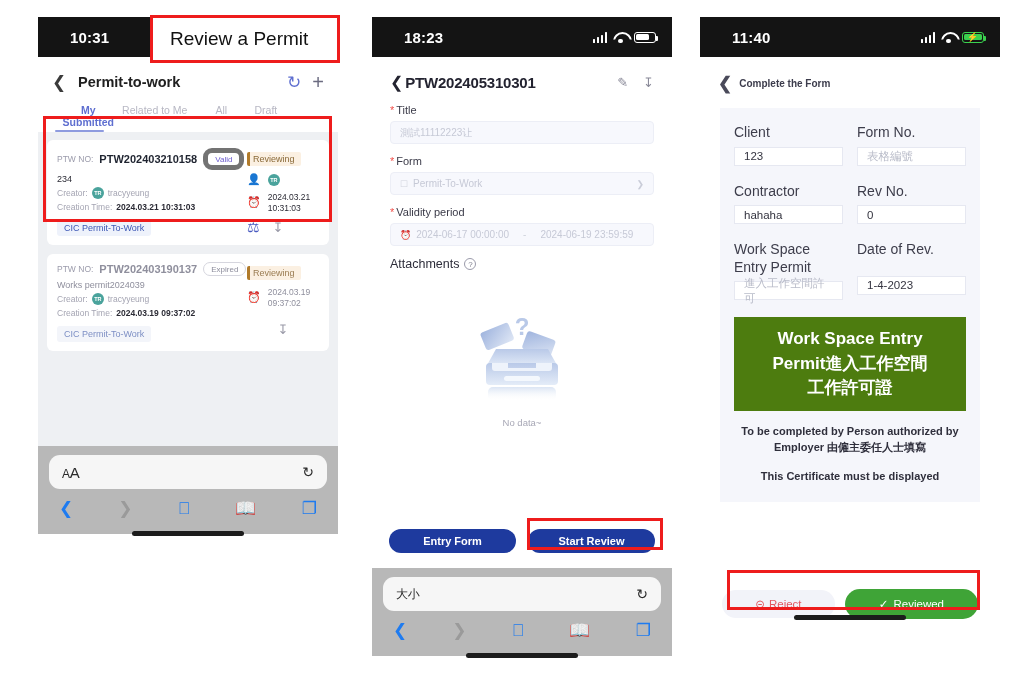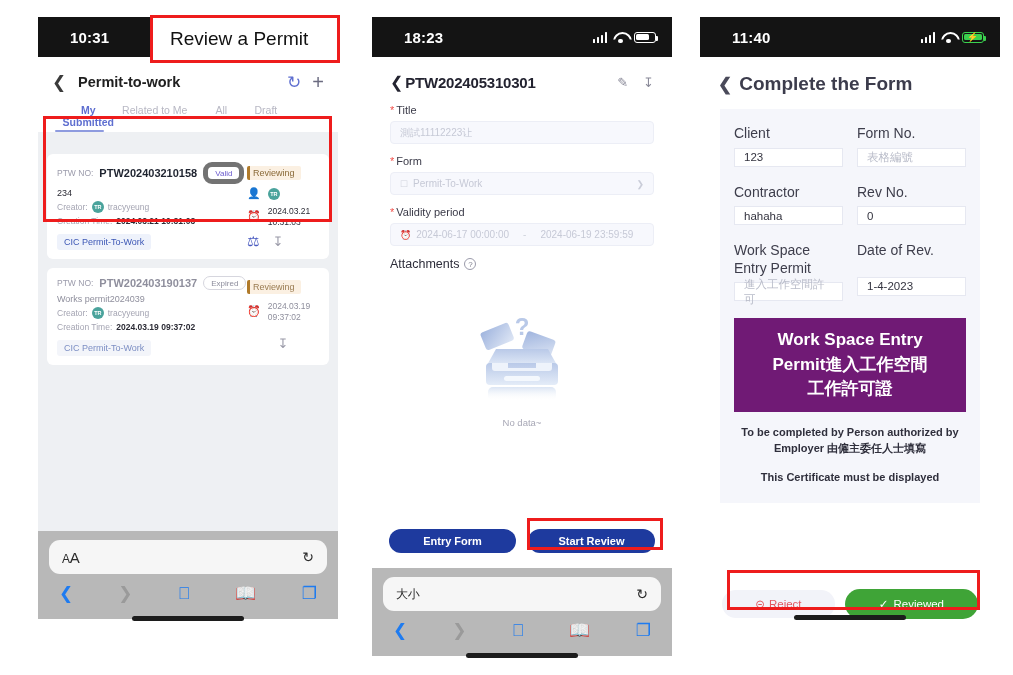--- a/index.html
+++ b/index.html
@@ -60,21 +60,21 @@
   .ico-plus { font-size:20px; color:#6b6b80; line-height:14px; }
   .p1-tabs { display:flex; padding:0 3px; margin-top:7px; }
   .p1-tab { flex:1; text-align:center; font-size:10.5px; color:#b8b8c4; padding-bottom:4px; }
   .p1-tab:first-child { text-align:center; }
   .p1-tab:last-child { text-align:left; }
   .p1-tab.active { color:#5f6fd0; font-weight:700; position:relative; }
   .p1-tab.active::after{
     content:""; position:absolute; left:0; right:26%; bottom:0; height:2px;
     background:#8e9bdf; border-radius:2px;
   }
-  .p1-body { background:#eef0f3; height:399px; padding:22px 9px; }
+  .p1-body { background:#eef0f3; height:314px; padding:8px 9px; }
   .card {
     background:#fff; border-radius:6px; padding:8px 10px 9px 10px;
     display:flex; margin-bottom:9px; position:relative;
   }
   .card-left { flex:1; min-width:0; }
   .card-right { width:78px; padding-left:6px; border-left:0; }
   .row1 { display:flex; align-items:center; gap:6px; margin-bottom:4px; }
   .ptw-label { font-size:8.5px; color:#9b9bab; white-space:nowrap; }
   .ptw-no { font-size:11px; color:#1f2430; font-weight:700; }
   .pill { font-size:8px; padding:1.5px 7px; border-radius:9px; white-space:nowrap; }
@@ -147,34 +147,34 @@
   .nodata .cap { font-size:9.5px; color:#a8a8b6; margin-top:8px; }
   .p2-btns { display:flex; gap:12px; padding:0 17px; position:absolute; left:0; right:0; top:512px; }
   .btn-pill {
     flex:1; height:24px; border-radius:13px; background:#1e3a9e; color:#fff;
     font-size:11px; font-weight:700; display:flex; align-items:center; justify-content:center;
   }
 
   
   #phone3 { left:700px; top:17px; width:300px; height:610px; }
   .p3-nav { padding:16px 18px 14px 18px; display:flex; align-items:center; gap:7px; }
-  .p3-title { font-size:19px; font-weight:700; color:#3c3c4c; }
+  .p3-title { font-size:10px; font-weight:700; color:#3c3c4c; }
   .p3-chev { font-size:17px; color:#4a4a5a; font-weight:700; }
   .p3-sheet { background:#f5f6fb; margin:0 20px; padding:10px 14px 18px 14px; }
   .fgrid { display:flex; gap:14px; }
   .fcol { flex:1; }
   .f3label { font-size:14px; color:#3d3d4b; margin-bottom:5px; line-height:1.25;margin-top:6px; }
   .f3input {
     background:#fff; border:1px solid #e6e8f1; border-radius:0; height:19px;
     display:flex; align-items:center; padding:4px 9px; font-size:11.5px;
     color:#33333f; margin-bottom:11px;
   }
   .f3input.ph { color:#b9bcc9; }
   .banner {
-    background:#701a75; color:#fff; text-align:center; font-weight:700;
+    background:#4d7c0f; color:#fff; text-align:center; font-weight:700;
     font-size:17px; line-height:1.45; padding:10px 4px; margin:6px 0 12px 0;
   }
   .p3-para { text-align:center; font-size:11px; color:#2f2f3c; font-weight:700; line-height:1.5; }
   .p3-para.sp { margin-top:12px; }
   .p3-btns {
     display:flex; gap:10px; align-items:center; padding:0 22px;
     position:absolute; left:0; right:0; top:572px;
   }
   .btn-reject {
     flex:1; height:28px; border-radius:14px; background:#f2f3f9; color:#e2575f;

